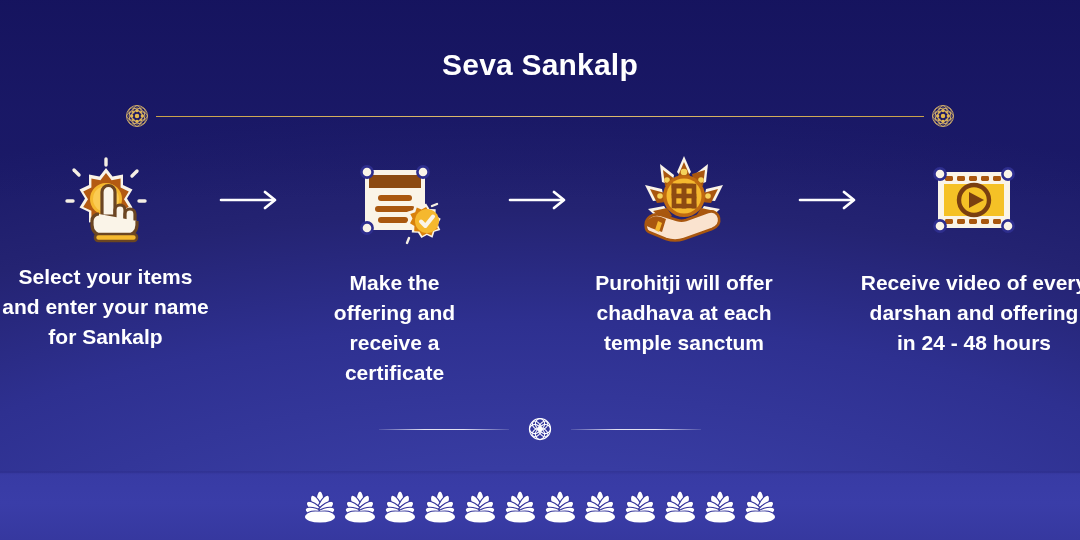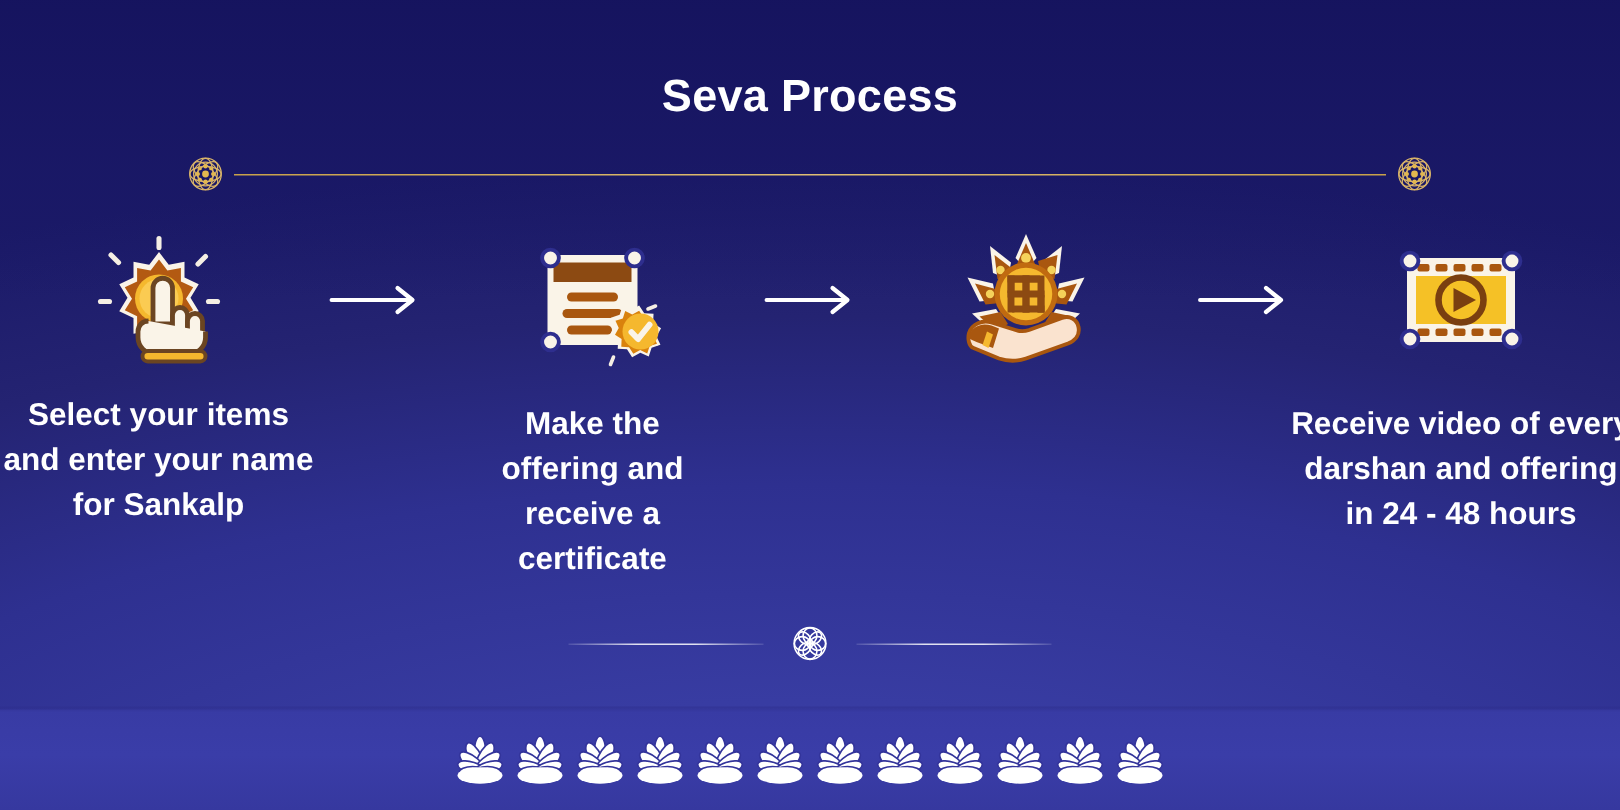--- a/index.html
+++ b/index.html
@@ -107,21 +107,21 @@
   }
   .lotus{ width:40px; height:38px; display:block; margin:0 0px; }
 </style>
 </head>
 <body>
 
 <div id="bg-root"></div>
 <div id="bg-top-tint"></div>
 <div id="bg-bottom-band"></div>
 
-<div id="title">Seva Process</div>
+<div id="title">Seva Sankalp</div>
 
 <div id="top-rule">
   <svg class="rosette-gold" viewBox="0 0 34 34">
     <g fill="none" stroke="#D9B469" stroke-width="0.9">
       <circle cx="17" cy="17" r="11.2"></circle>
       <circle cx="17" cy="17" r="8.4"></circle>
       <ellipse cx="17" cy="17" rx="11" ry="5.4"></ellipse>
       <ellipse cx="17" cy="17" rx="11" ry="5.4" transform="rotate(45 17 17)"></ellipse>
       <ellipse cx="17" cy="17" rx="11" ry="5.4" transform="rotate(90 17 17)"></ellipse>
       <ellipse cx="17" cy="17" rx="11" ry="5.4" transform="rotate(135 17 17)"></ellipse>
@@ -272,20 +272,21 @@
           <line x1="38" y1="34" x2="38" y2="41"></line>
           <line x1="58" y1="54" x2="58" y2="47"></line>
           <line x1="41" y1="54" x2="48" y2="54"></line>
           <line x1="55" y1="34" x2="48" y2="34"></line>
         </g>
         <path d="M10 70 c2-6 9-9 15-7 l16 5 c3 1 6 1 9 0 l22-8 c5-2 10 1 11 6 1 5-2 9-7 11 l-28 10 c-6 2-12 2-18 0 L13 80 c-3-1-4-6-3-10 Z" fill="#FAE3CF" stroke="#A9570F" stroke-width="2.6" stroke-linejoin="round"></path>
         <path d="M10 71 c3-6 9-8 15-6 l5 2 -4 13 -11-4 c-4-2-6-2-5-5 Z" fill="#A9570F"></path>
         <path d="M22 69 l4 2 -3 9 -4-2 Z" fill="#F5B82E"></path>
       </svg>
     </div>
+    <div class="step-caption">Purohitji will offer chadhava at each temple sanctum</div>
   </div>
 
   <div class="step-arrow">
     <svg width="62" height="22" viewBox="0 0 62 22">
       <line x1="2" y1="11" x2="55" y2="11" stroke="#FFFFFF" stroke-width="2.6" stroke-linecap="round"></line>
       <polyline points="46,3 56,11 46,19" fill="none" stroke="#FFFFFF" stroke-width="2.8" stroke-linecap="round" stroke-linejoin="round"></polyline>
     </svg>
   </div>
 
   <div class="step" id="step-3">

